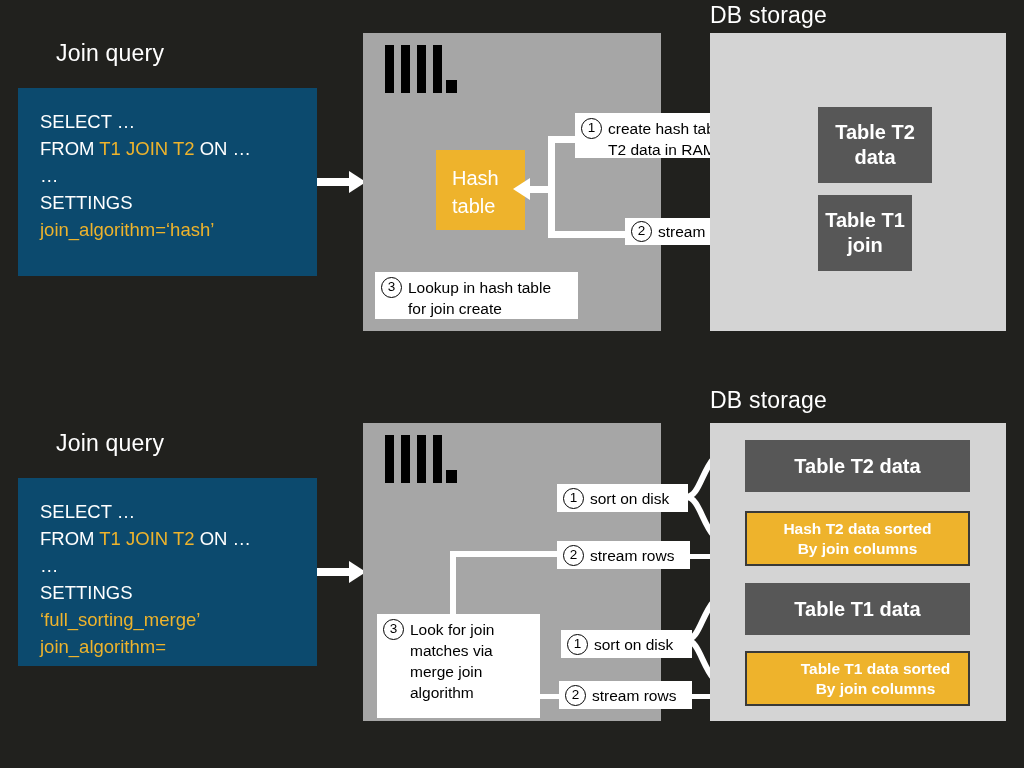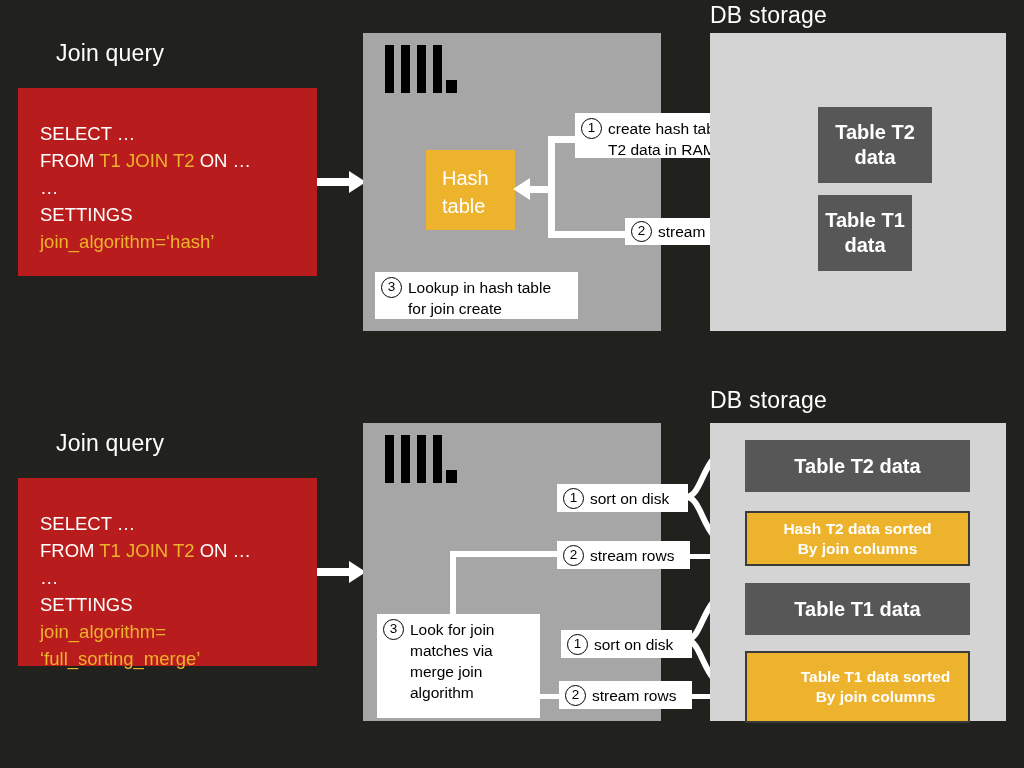--- a/index.html
+++ b/index.html
@@ -21,23 +21,23 @@
   .title {
     color: #ffffff;
     font-size: 23px;
     text-align: left;
     letter-spacing: 0.2px;
     white-space: nowrap;
   }
 
   
   .query-box {
-    background: #b91c1c;
+    background: #0c4a6e;
     box-sizing: border-box;
-    padding: 32px 22px;
+    padding: 20px 22px;
   }
   .query-line {
     color: #ffffff;
     font-size: 18.5px;
     line-height: 27px;
     white-space: nowrap;
   }
   .kw-orange { color: #eeb32c; }
 
   
@@ -83,20 +83,21 @@
     line-height: 20px;
   }
 
   .hash-box {
     background: #eeb32c;
     color: #ffffff;
     font-size: 20px;
     line-height: 28px;
     box-sizing: border-box;
     padding: 14px 0 0 16px;
+    margin-left: 10px;
   }
 
   
   .callout {
     background: #ffffff;
     color: #000000;
     font-size: 15.5px;
     line-height: 21px;
     box-sizing: border-box;
     display: flex;
@@ -205,36 +206,36 @@
   </div>
 
   <div class="abs db-panel" style="left:710px; top:33px; width:296px; height:298px;"></div>
 
   <div class="abs table-box" style="left:818px; top:107px; width:114px; height:76px;">
     <span class="ctext">Table T2
 data</span>
   </div>
   <div class="abs table-box" style="left:818px; top:195px; width:94px; height:76px;">
     <span class="ctext">Table T1
-data</span>
+join</span>
   </div>
 
   <div class="abs title" style="left:56px; top:430px; width:200px;">Join query</div>
 
   <div class="abs title" style="left:710px; top:387px; width:296px;">DB storage</div>
 
   <div class="abs query-box" style="left:18px; top:478px; width:299px; height:188px;">
     <div class="query-line">SELECT …</div>
     <div class="query-line">
       <span>FROM </span><span class="kw-orange">T1 JOIN T2</span><span> ON …</span>
     </div>
     <div class="query-line">…</div>
     <div class="query-line">SETTINGS</div>
+    <div class="query-line kw-orange">‘full_sorting_merge’</div>
     <div class="query-line kw-orange">join_algorithm=</div>
-    <div class="query-line kw-orange">‘full_sorting_merge’</div>
   </div>
 
   <div class="abs wline" style="left:317px; top:568px; width:34px; height:8px;"></div>
   <div class="arrow-right" style="left:349px; top:561px;"></div>
 
   <div class="abs server-panel" style="left:363px; top:423px; width:298px; height:298px;"></div>
 
   <div class="logo" style="left:385px; top:435px; width:75px; height:50px;">
     <span class="bar" style="left:0px;"></span>
     <span class="bar" style="left:16px;"></span>
@@ -299,18 +300,18 @@
 
   <div class="abs table-box sorted" style="left:745px; top:511px; width:225px; height:55px;">
     <span class="ctext">Hash T2 data sorted
 By join columns</span>
   </div>
 
   <div class="abs table-box" style="left:745px; top:583px; width:225px; height:52px;">
     <span class="ctext">Table T1 data</span>
   </div>
 
-  <div class="abs table-box sorted" style="left:745px; top:651px; width:225px; height:72px;padding-left:36px;">
+  <div class="abs table-box sorted" style="left:745px; top:651px; width:225px; height:55px;padding-left:36px;">
     <span class="ctext">Table T1 data sorted
 By join columns</span>
   </div>
 
 </div>
 
 </body></html>

